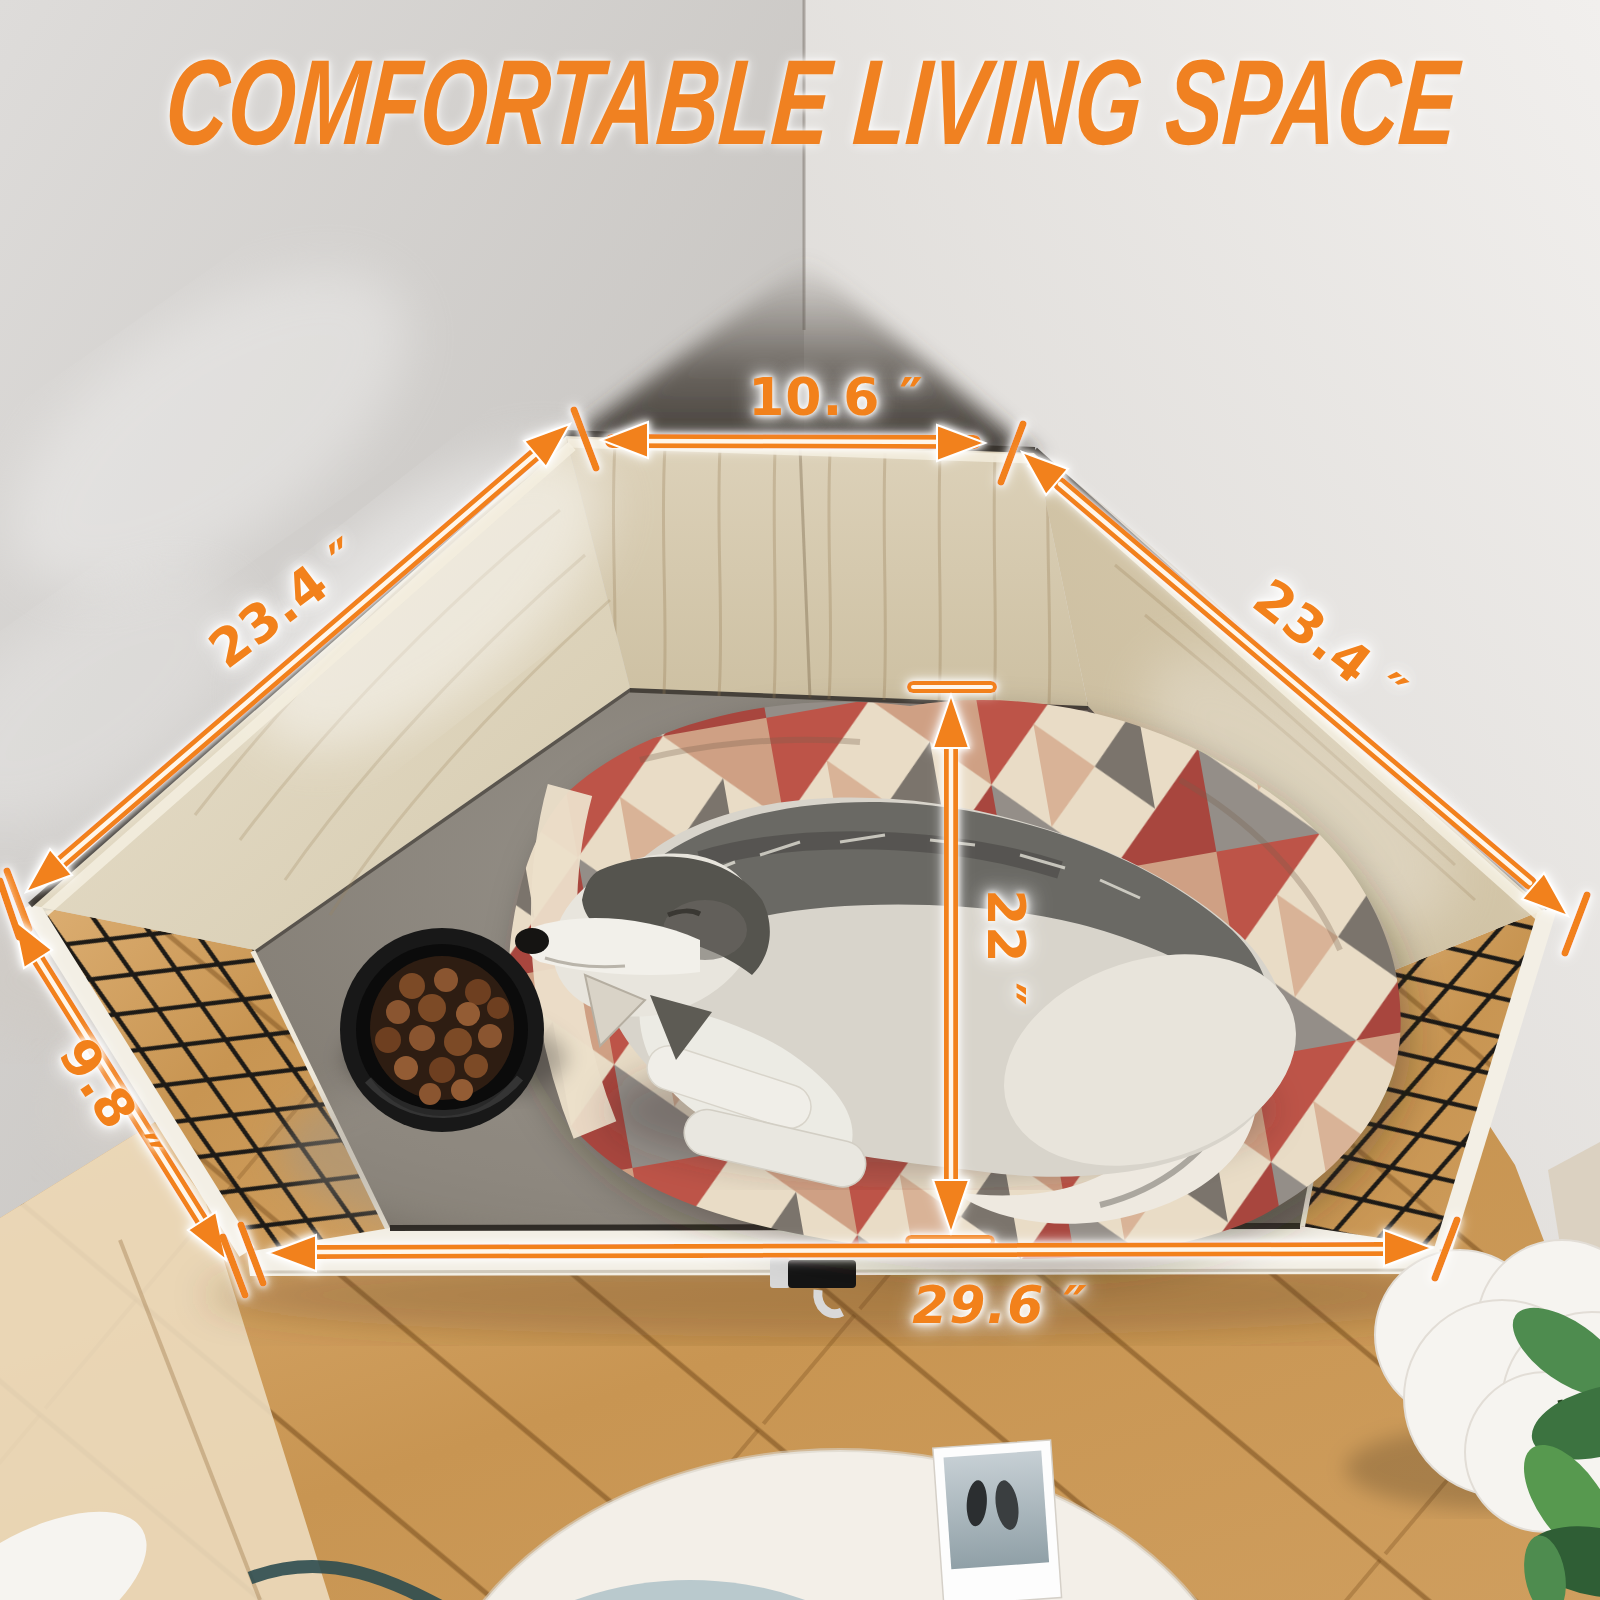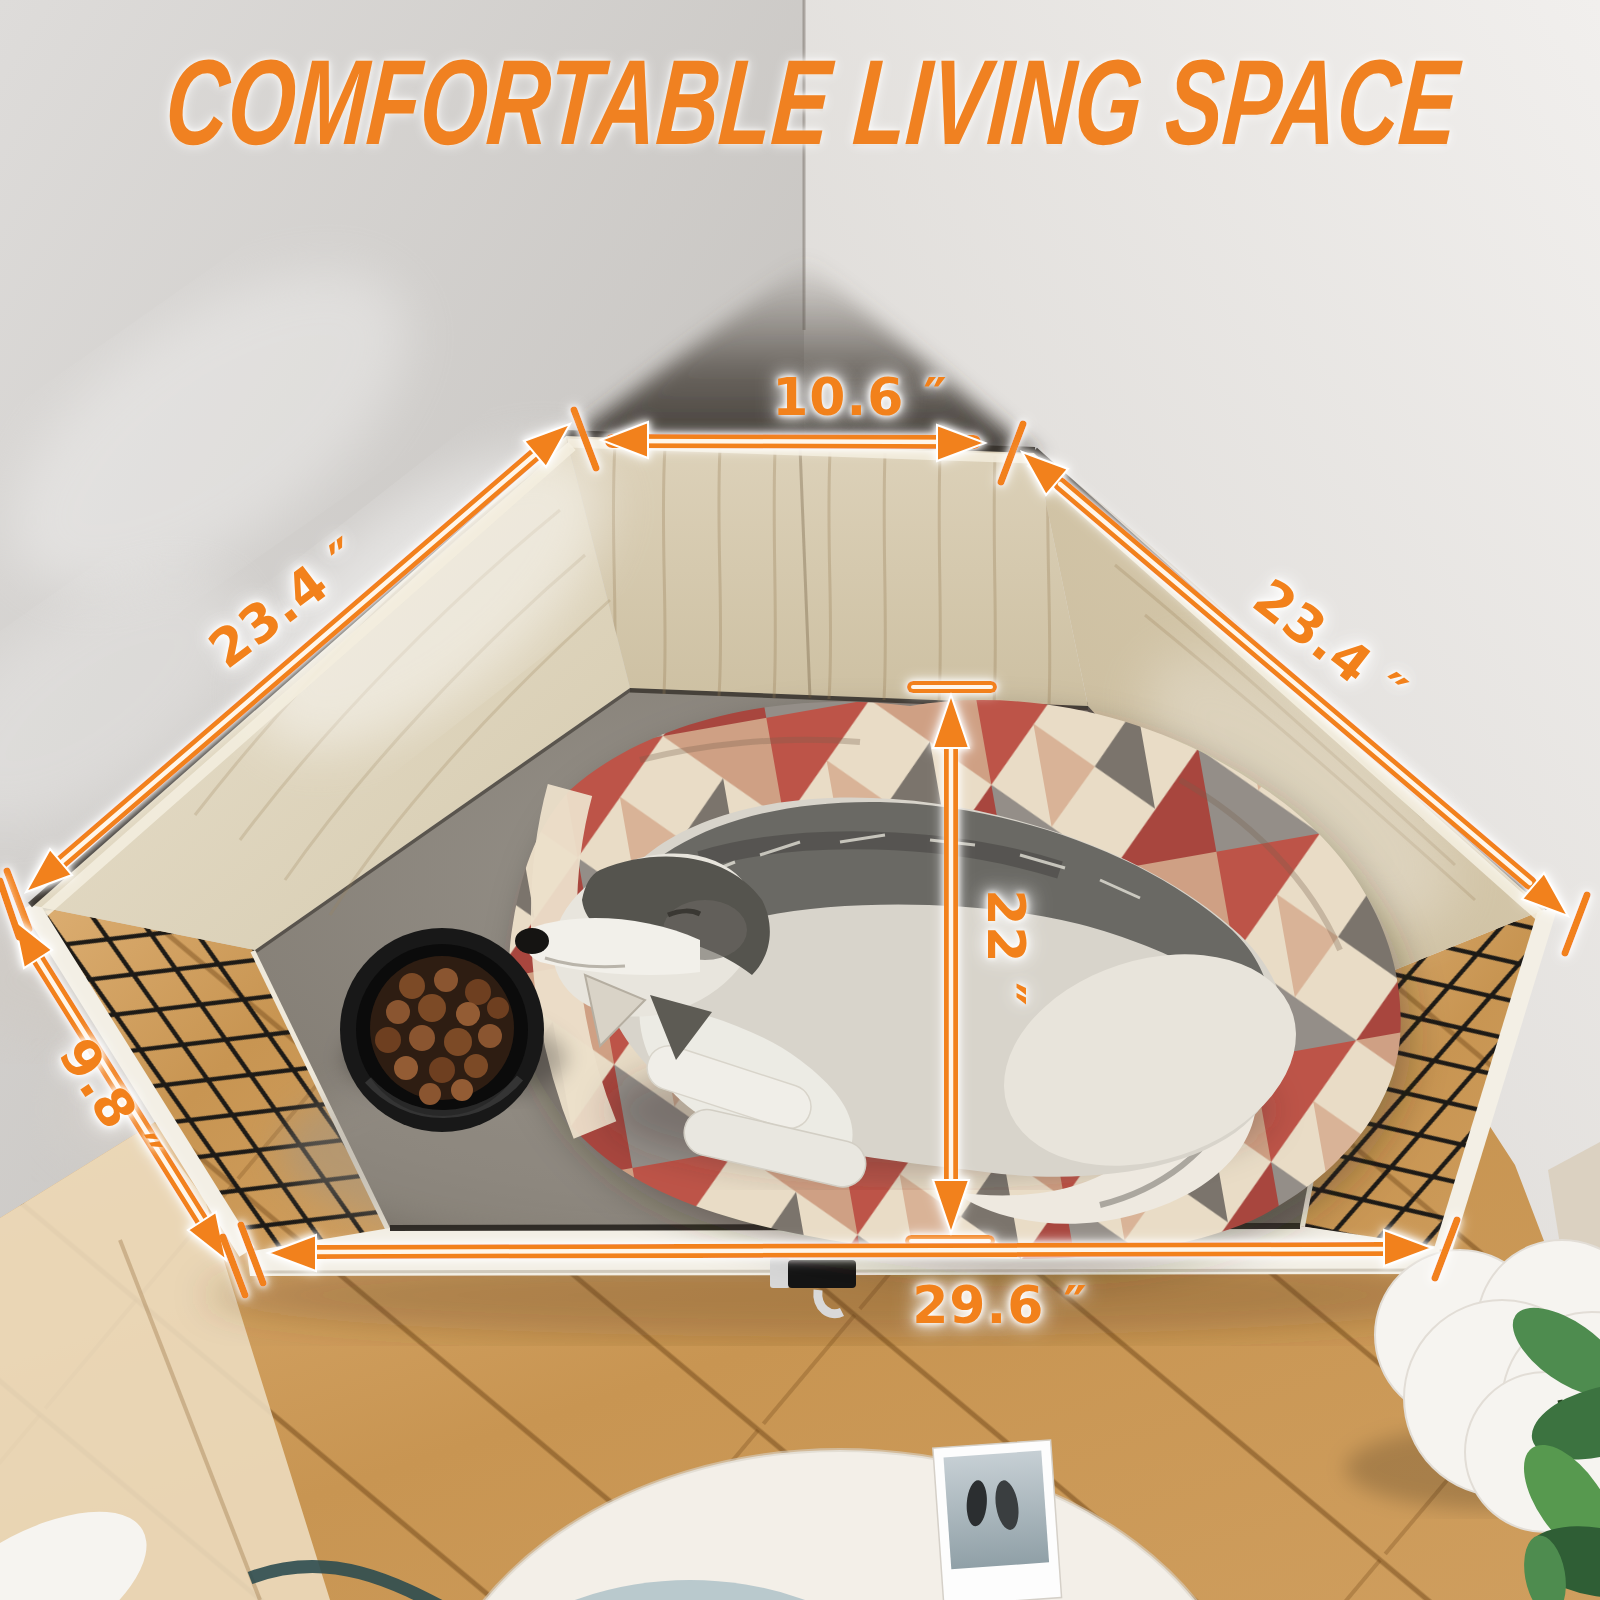--- a/index.html
+++ b/index.html
@@ -361,25 +361,25 @@
       <path d="M268,1253 L316,1235 L316,1271 Z" fill="#F2811B" stroke="#fff" stroke-width="2"></path>
       <path d="M1432,1248 L1384,1230 L1384,1266 Z" fill="#F2811B" stroke="#fff" stroke-width="2"></path>
       <line x1="241" y1="1225" x2="263" y2="1283" stroke="#F2811B" stroke-width="7"></line>
       <line x1="1457" y1="1220" x2="1435" y2="1278" stroke="#F2811B" stroke-width="7"></line>
     </g>
   </g>
 </svg>
 
 <div id="title">COMFORTABLE LIVING SPACE</div>
 
-<div class="dim-label" style="left:860px; top:397px; --r:0deg;">10.6 ″</div>
+<div class="dim-label" style="left:836px; top:397px; --r:0deg;">10.6 ″</div>
 
 <div class="dim-label" style="left:286px; top:603px; --r:-37deg;">23.4 ″</div>
 
 <div class="dim-label" style="left:1330px; top:645px; --r:38deg;">23.4 ″</div>
 
 <div class="dim-label" style="left:110px; top:1102px; --r:57deg;">9.8 ″</div>
 
 <div class="dim-label" style="left:1006px; top:948px; --r:90deg;">22 ″</div>
 
-<div class="dim-label" style="left:1000px; top:1305px; --r:0deg;">29.6 ″</div>
+<div class="dim-label" style="left:1000px; top:1305px;font-style:italic; --r:0deg;">29.6 ″</div>
 
 </div>
 
 </body></html>

